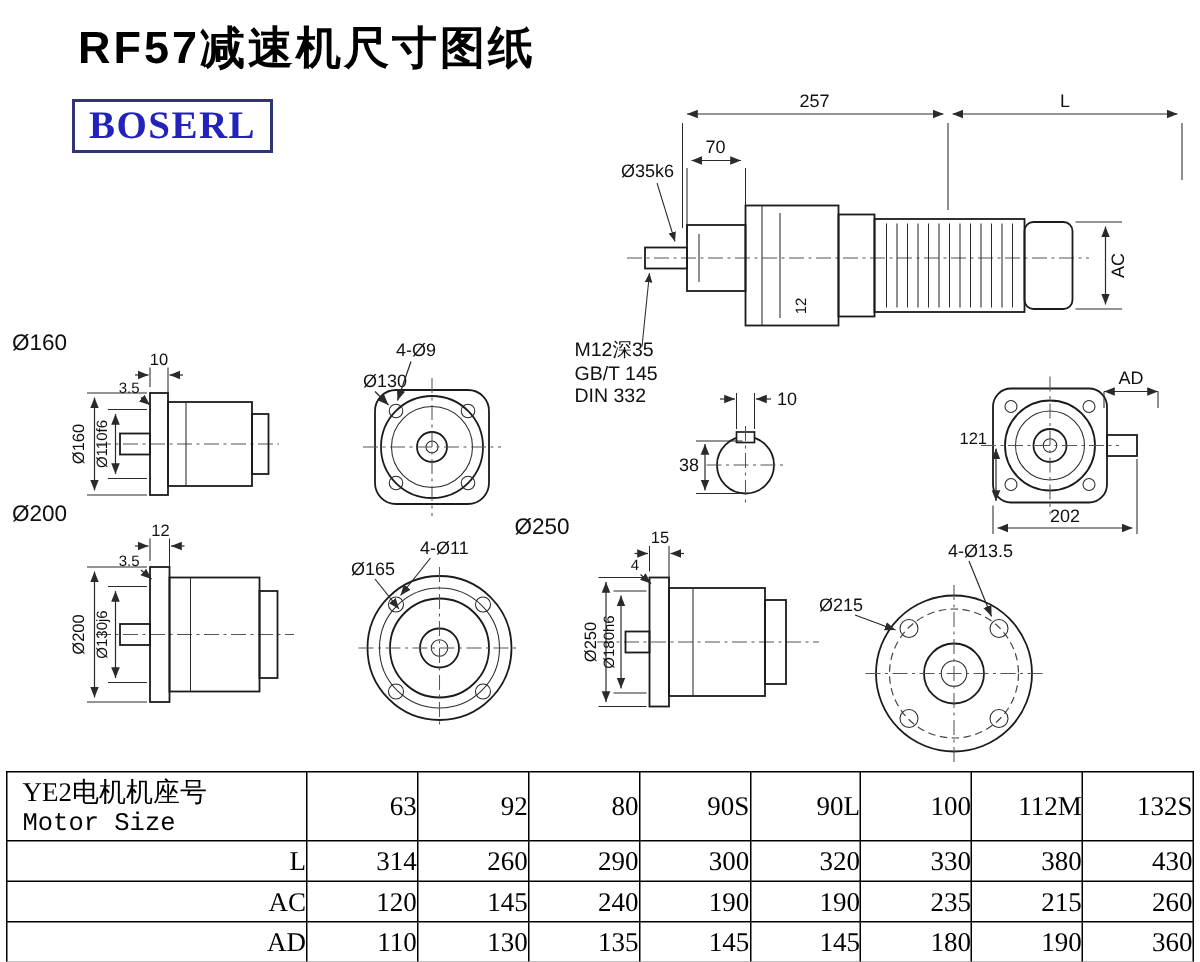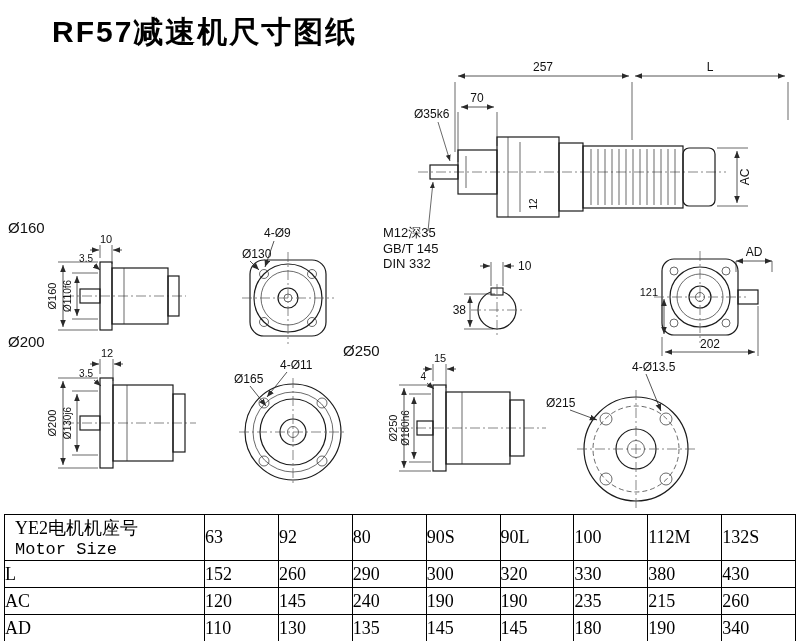--- a/index.html
+++ b/index.html
@@ -24,32 +24,33 @@
   .t15 { font-size:15px; }
   .t13 { font-size:13px; }
   .t12 { font-size:12px; }
   .t11 { font-size:11px; }
   .t10 { font-size:10px; }
 
   
   .dims-table { position:absolute; left:4px; top:514px; width:792px;
                 border-collapse:collapse; table-layout:fixed;
                 font-family:"Liberation Serif", serif;padding-left:12px; }
-  .dims-table td { border:1px solid #000; text-align:left; vertical-align:middle;
+  .dims-table td { border:1px solid #000; text-align:right; vertical-align:middle;
                    font-size:18px; color:#000; height:27px; overflow:hidden; }
   .dims-table td.hd { width:200px; text-align:left; padding-left:10px; height:46px; }
   .hd1 { font-size:18px; }
   .hd2 { font-size:17px; font-family:Liberation Mono, monospace; }
 </style>
 </head>
 <body>
 
 <div class="page">
 
   <div class="title">RF57减速机尺寸图纸</div>
+  <div class="logo">BOSERL</div>
 
   <svg class="draw" width="800" height="512" viewBox="0 0 800 512">
     <defs>
       <marker id="arr" viewBox="0 0 10 8" refX="10" refY="4" markerWidth="9" markerHeight="8" orient="auto-start-reverse">
         <path d="M0,0 L10,4 L0,8 Z" fill="#2a2a2a"></path>
       </marker>
       <pattern id="hatch" width="5" height="5" patternUnits="userSpaceOnUse" patternTransform="rotate(45)">
         <line x1="0" y1="0" x2="0" y2="5" stroke="#555" stroke-width="0.9"></line>
       </pattern>
     </defs>
@@ -290,21 +291,21 @@
       <td>92</td>
       <td>80</td>
       <td>90S</td>
       <td>90L</td>
       <td>100</td>
       <td>112M</td>
       <td>132S</td>
     </tr>
     <tr>
       <td>L</td>
-      <td>152</td>
+      <td>314</td>
       <td>260</td>
       <td>290</td>
       <td>300</td>
       <td>320</td>
       <td>330</td>
       <td>380</td>
       <td>430</td>
     </tr>
     <tr>
       <td>AC</td>
@@ -319,18 +320,18 @@
     </tr>
     <tr>
       <td>AD</td>
       <td>110</td>
       <td>130</td>
       <td>135</td>
       <td>145</td>
       <td>145</td>
       <td>180</td>
       <td>190</td>
-      <td>340</td>
+      <td>360</td>
     </tr>
   </tbody>
     </table>
 
 </div>
 
 </body></html>

